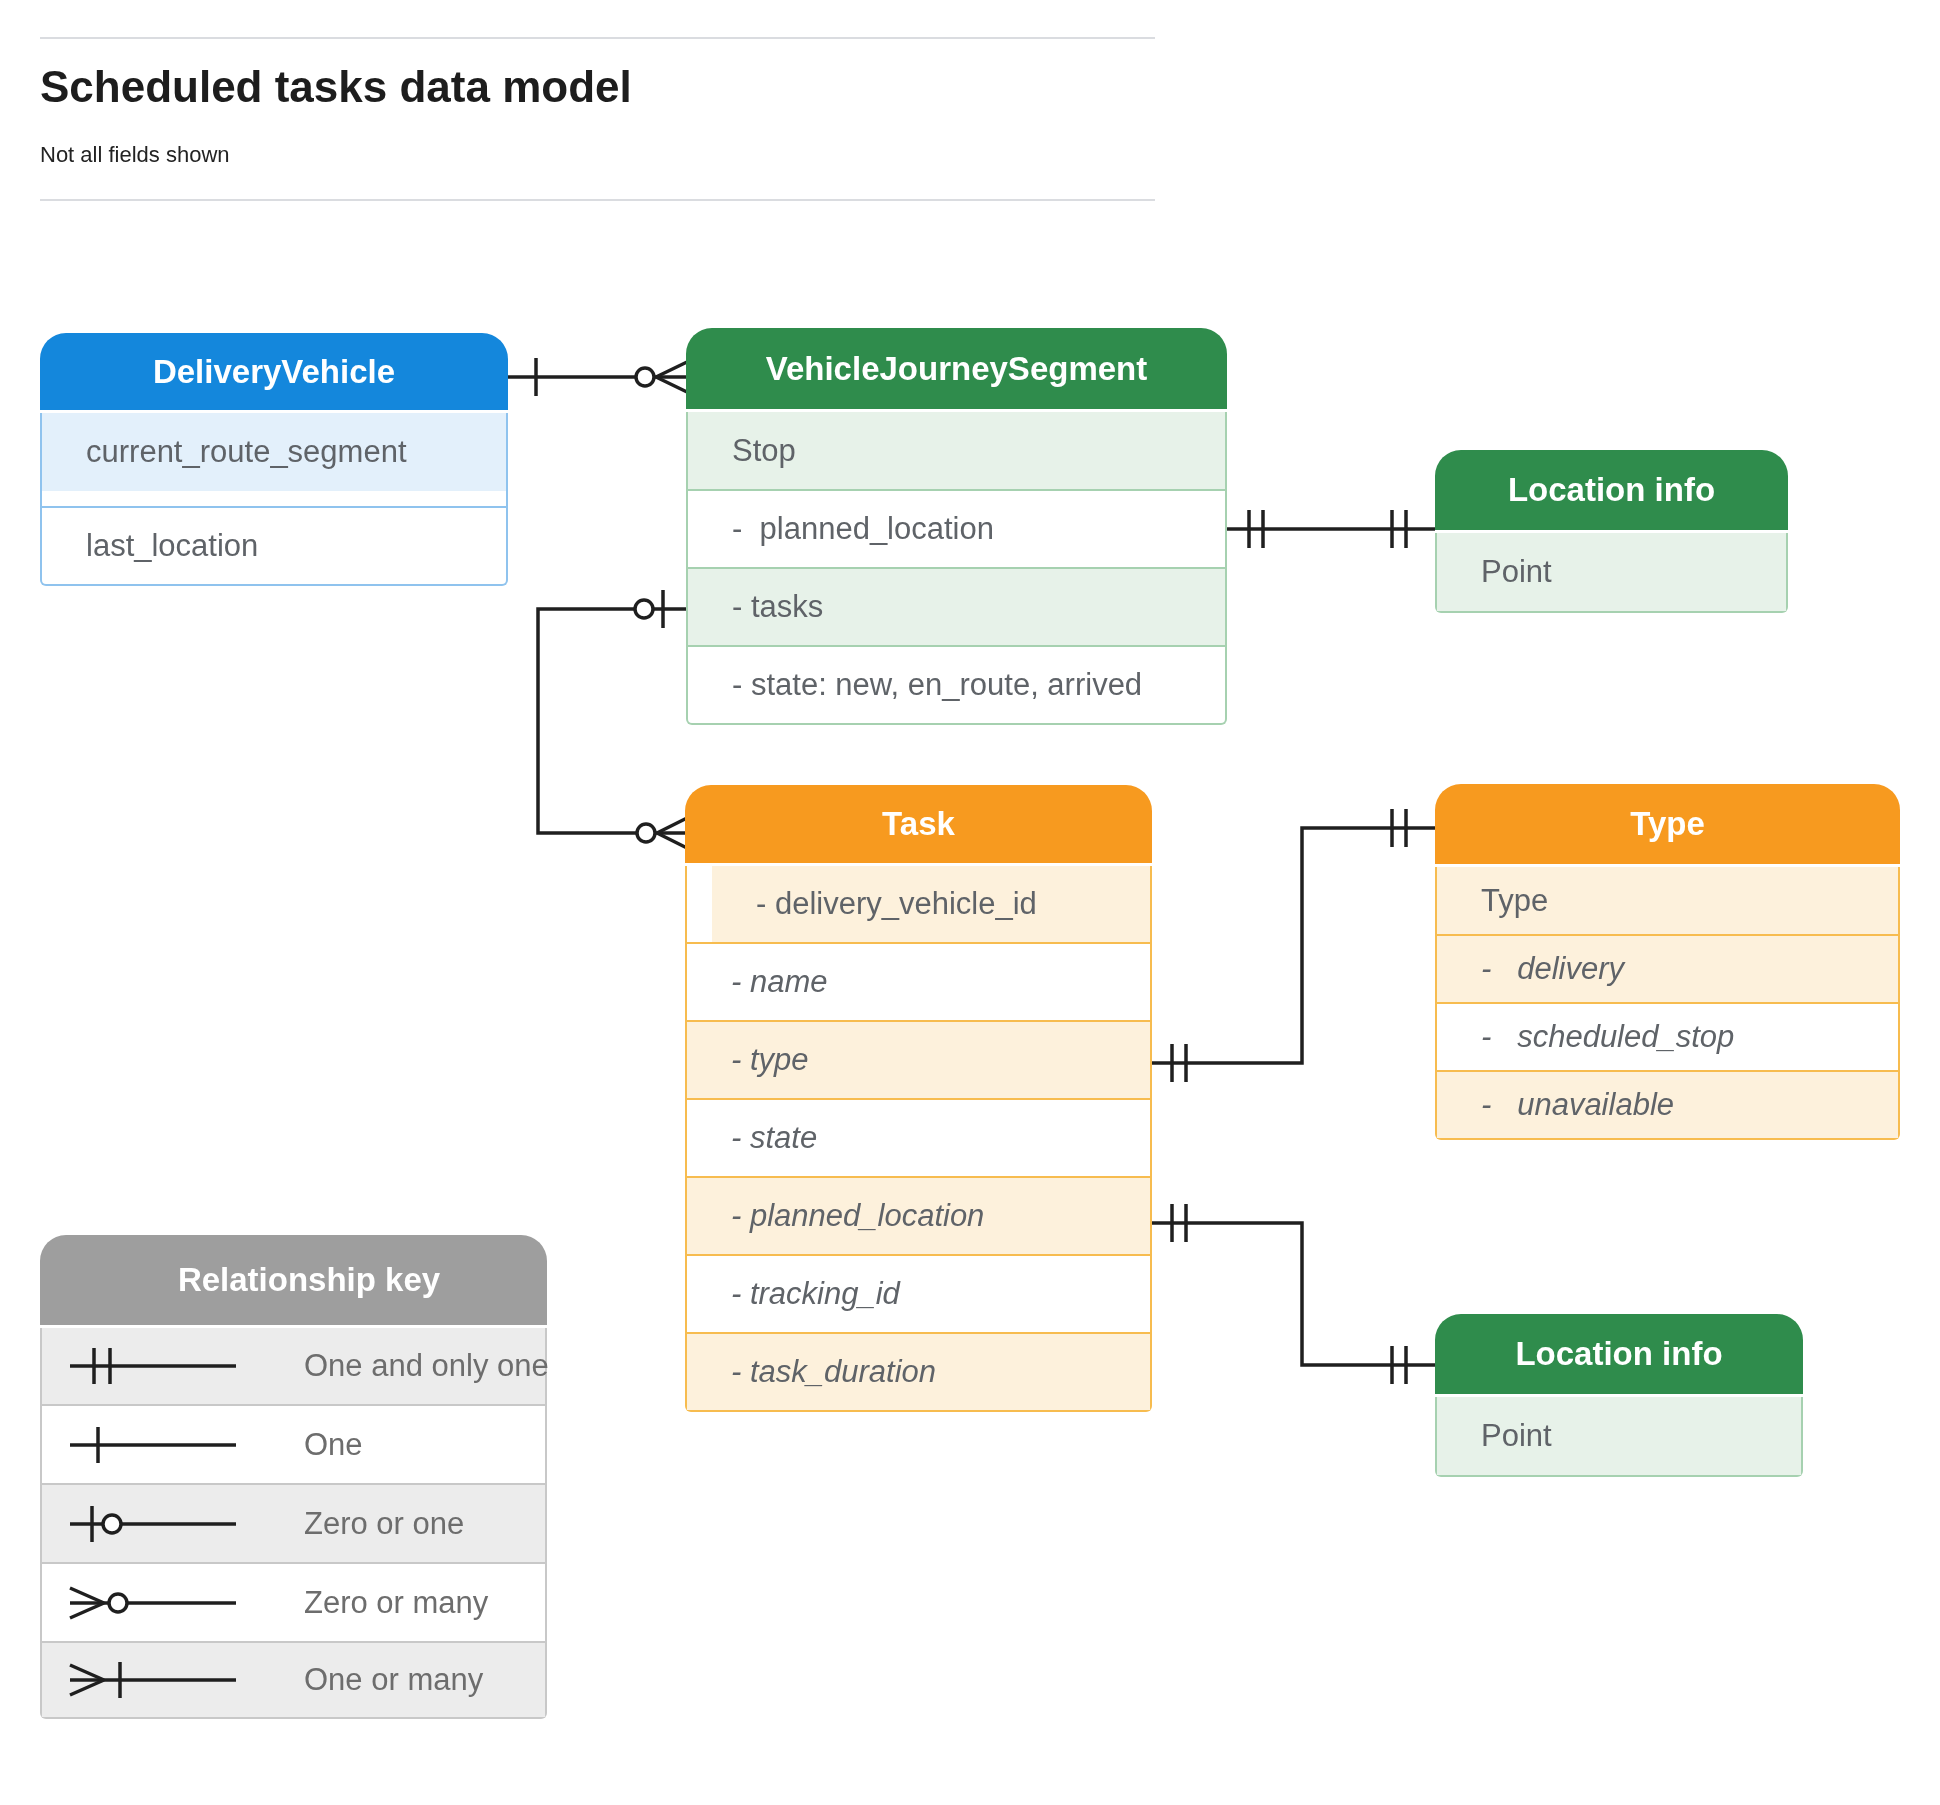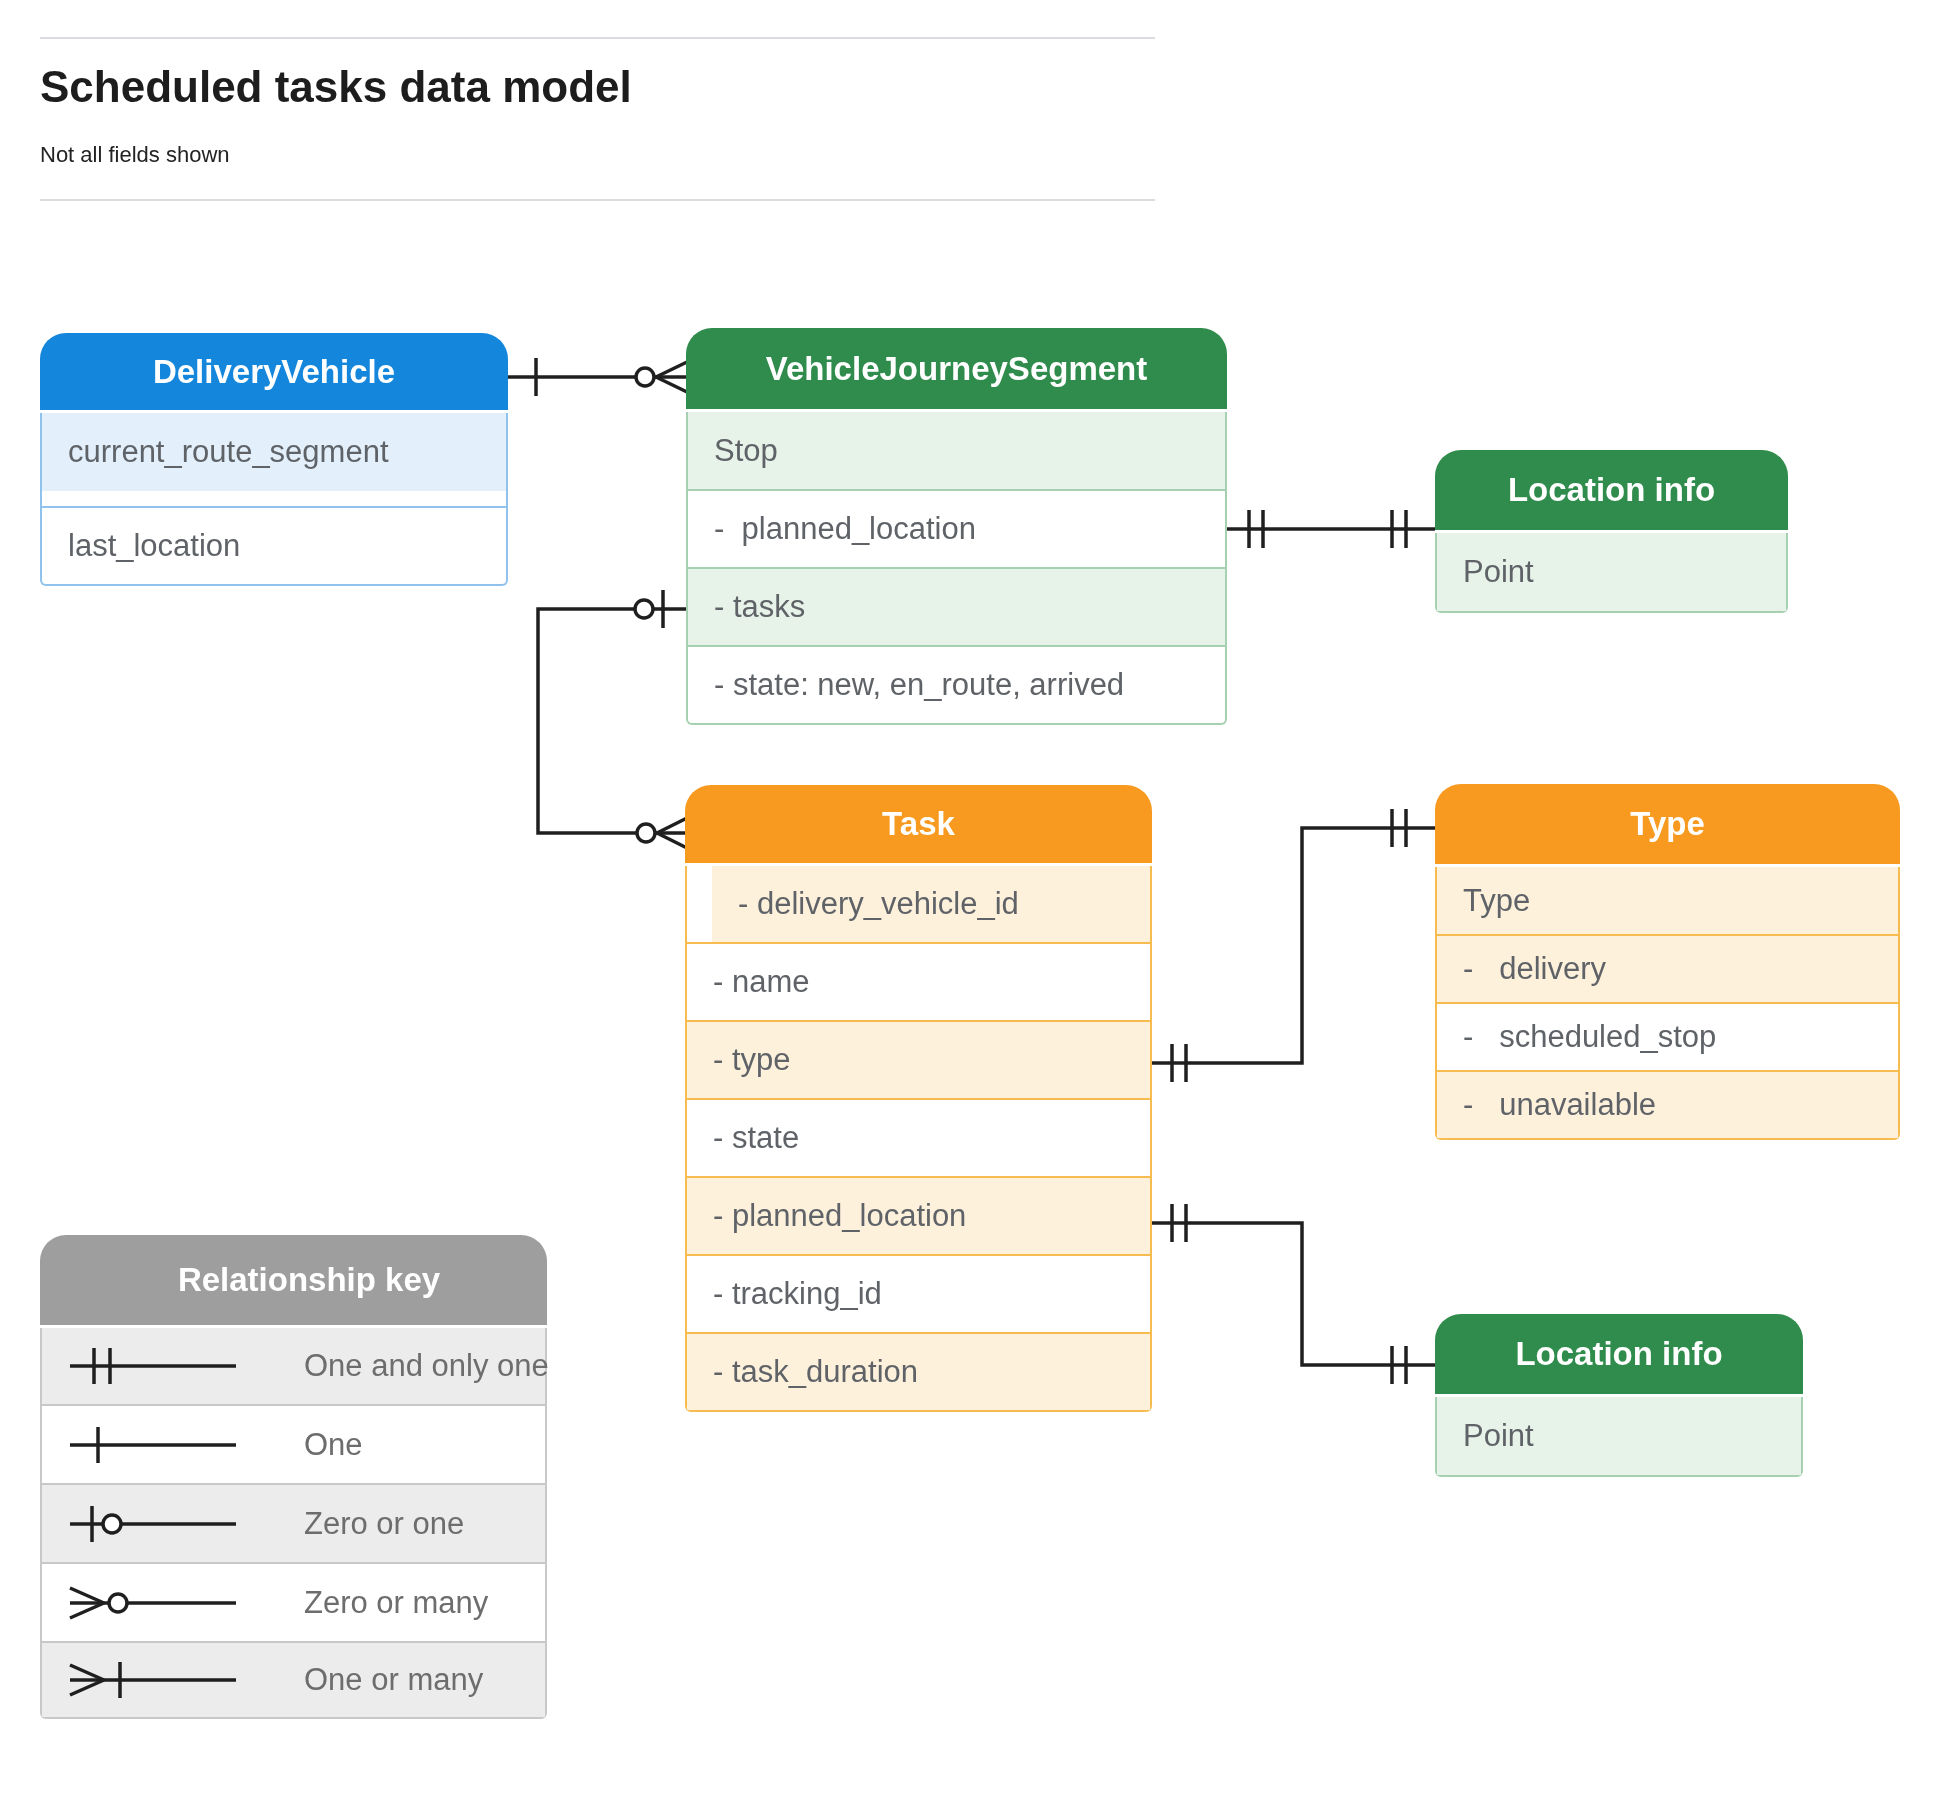--- a/index.html
+++ b/index.html
@@ -14,36 +14,36 @@
   svg.overlay{position:absolute;left:0;top:0;z-index:1;}
   .conn{stroke:#1f1f1f;stroke-width:3.5;fill:none;}
   .conn-circle{stroke:#1f1f1f;stroke-width:3.5;fill:#ffffff;}
 
   .entity{position:absolute;z-index:2;}
   .entity-header{
     display:flex;align-items:center;justify-content:center;
     border-radius:26px 26px 0 0;color:#ffffff;font-size:33px;font-weight:700;
   }
   .entity-rows{border-style:solid;border-width:0 2px 2px 2px;margin-top:3px;border-radius:0 0 6px 6px;background:#fff;}
-  .row{display:flex;align-items:center;box-sizing:border-box;padding-left:26px;}
+  .row{display:flex;align-items:center;box-sizing:border-box;padding-left:44px;}
   .row + .row{border-top-style:solid;border-top-width:2px;}
   .field-label{font-size:31px;color:#5f6368;white-space:pre;}
 
   
   .blue  .entity-header{background:#1487DC;}
   .blue  .entity-rows{border-color:#8FC3EE;}
   .blue  .row + .row{border-top-color:#8FC3EE;}
   .blue  .row.alt{background:#E3F0FB;}
   .green .entity-header{background:#2F8C4C;}
   .green .entity-rows{border-color:#A6D1B0;}
   .green .row + .row{border-top-color:#A6D1B0;}
   .green .row.alt{background:#E7F2E9;}
   .orange .entity-header{background:#F79A1F;}
   .orange .entity-rows{border-color:#F7BC4F;}
-  .orange .row + .row{border-top-color:#F7BC4F;}
+  .orange .row + .row{border-top-color:#F7BC4F;font-style:italic;}
   .orange .row.alt{background:#FDF1DC;}
   .gray .entity-header{background:#9E9E9E;}
   .gray .entity-rows{border-color:#C8C8C8;}
   .gray .row + .row{border-top-color:#C8C8C8;}
   .gray .row.alt{background:#ECECEC;}
 
   .legend-row{padding-left:0;}
   .legend-sym{margin-left:22px;flex:0 0 auto;}
   .legend-label{font-size:31px;color:#6d6d6d;margin-left:40px;white-space:pre;}
   .legend-sym path,.legend-sym line{stroke:#1f1f1f;stroke-width:3.5;fill:none;}

